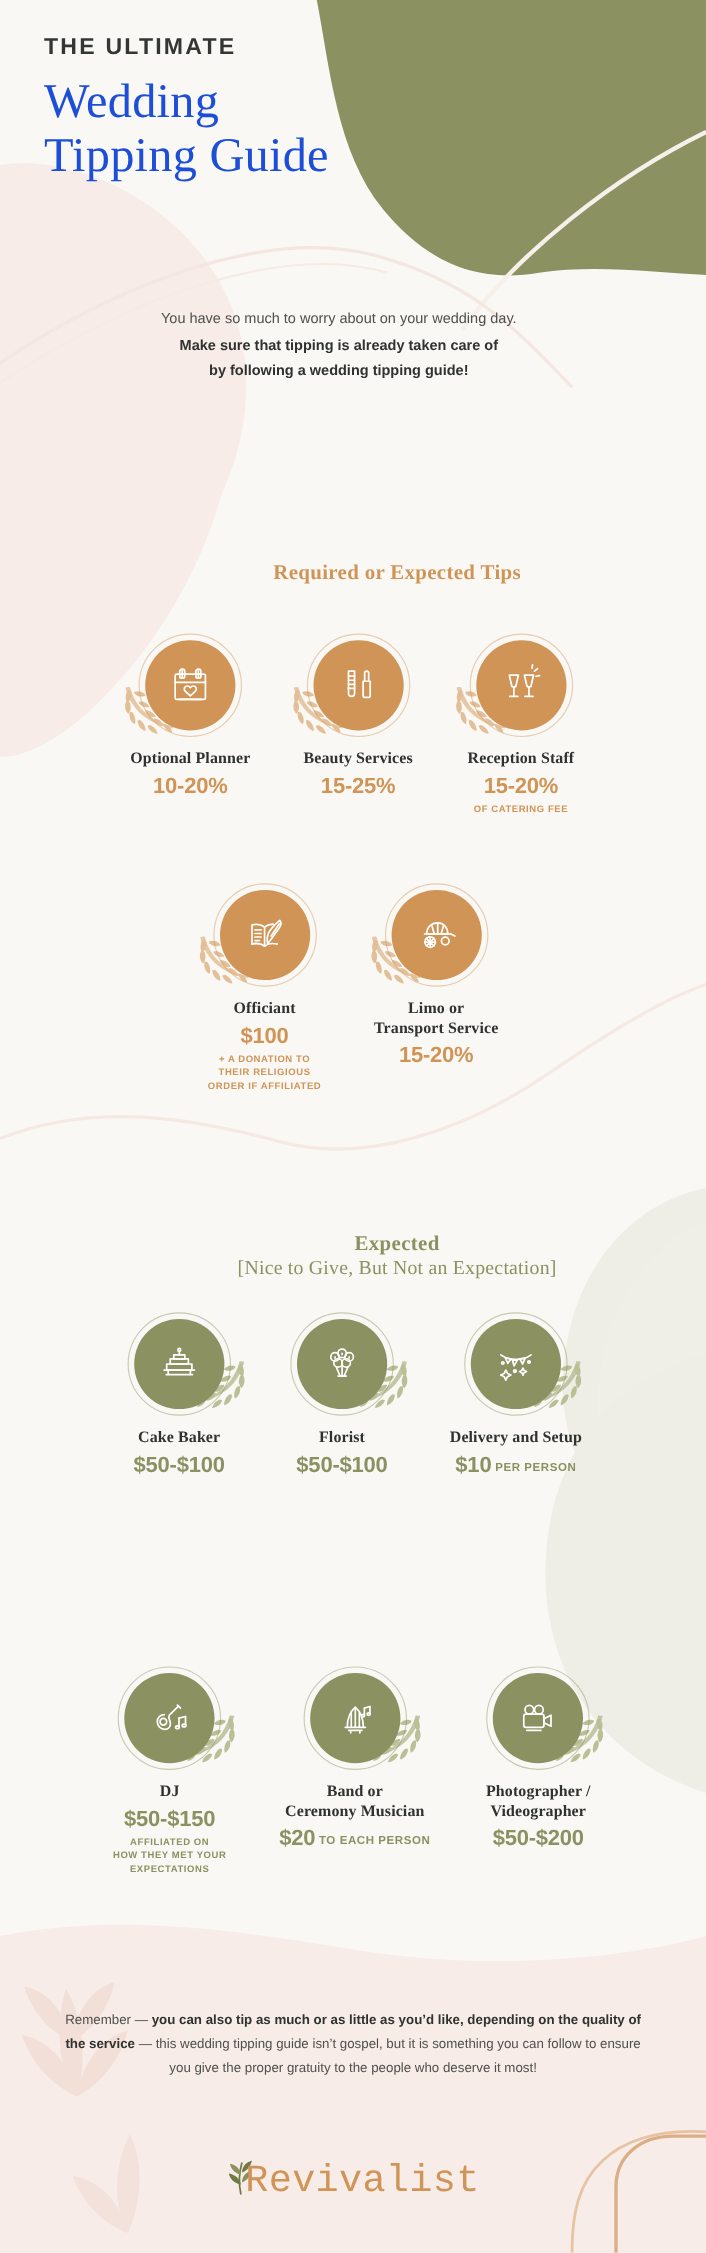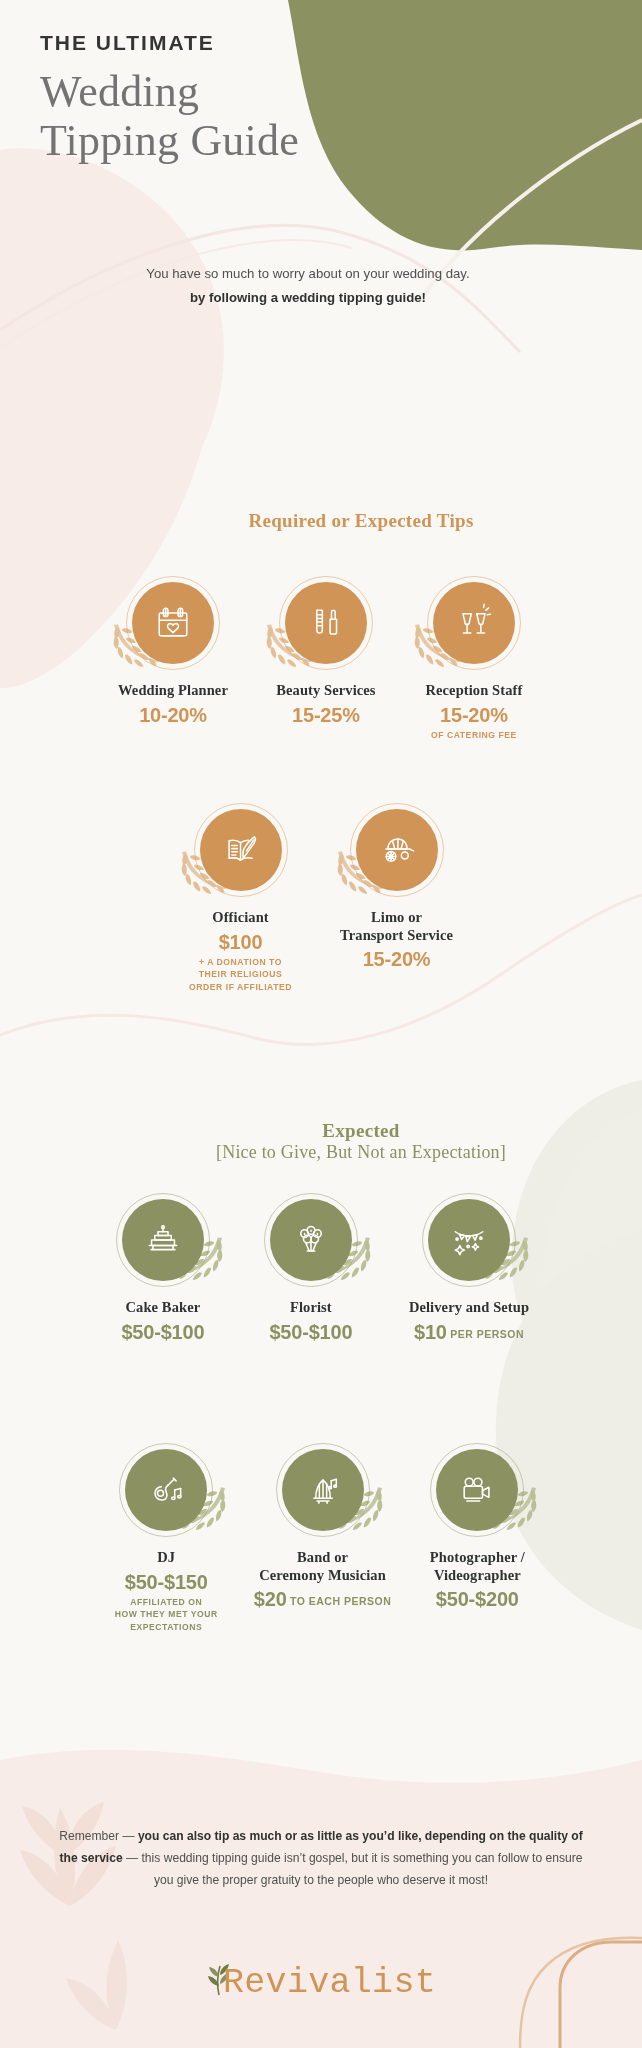--- a/index.html
+++ b/index.html
@@ -17,27 +17,27 @@
   .bg svg { position:absolute; top:0; left:0; }
 
   
   .header { position:absolute; left:40px; top:30px; width:400px; }
   .kicker {
     font-size:21px; font-weight:bold; letter-spacing:2.0px;
     color:#333633; line-height:1.2;
   }
   .bigtitle {
     font-family:"Liberation Serif", serif;
-    font-size:44px; color:#737373; line-height:1.12; margin-top:12px;
+    font-size:44px; color:#1d4ed8; line-height:1.12; margin-top:12px;
     letter-spacing:0.2px;
   }
 
   
   .intro {
-    position:absolute; left:0; top:262px; width:616px; text-align:center;
+    position:absolute; left:0; top:278px; width:616px; text-align:center;
     font-size:13.2px; line-height:1.78; color:#4e504d;
   }
   .intro b { color:#2f322f; }
 
   
   .sec-head {
     position:absolute; left:0; width:642px; text-align:center;
     font-family:"Liberation Serif", serif;
     margin-left:40px;
   }
@@ -167,20 +167,21 @@
   <div class="header">
     <div class="kicker">THE ULTIMATE</div>
     <div class="bigtitle">
       <div>Wedding</div>
       <div>Tipping Guide</div>
     </div>
   </div>
 
   <div class="intro">
     <div>You have so much to worry about on your wedding day.</div>
+    <div><b>Make sure that tipping is already taken care of</b></div>
     <div><b>by following a wedding tipping guide!</b></div>
   </div>
 
   <div class="sec-head sec-tan" style="top:510px">
     <div class="main">Required or Expected Tips</div>
   </div>
 
   <div class="grid" id="req-row1" style="top:573px; gap:48px;">
       <div class="card">
         <div class="badge">
@@ -208,21 +209,21 @@
      <path d="M9 21 H39" stroke="#fff" stroke-width="1.7" fill="none" stroke-linecap="round" stroke-linejoin="round"></path>
      <path d="M16 9 v8 M32 9 v8" stroke="#fff" stroke-width="1.7" fill="none" stroke-linecap="round" stroke-linejoin="round"></path>
      <rect x="13.5" y="8" width="5" height="9" rx="2.3" stroke="#fff" stroke-width="1.7" fill="none" stroke-linecap="round" stroke-linejoin="round"></rect>
      <rect x="29.5" y="8" width="5" height="9" rx="2.3" stroke="#fff" stroke-width="1.7" fill="none" stroke-linecap="round" stroke-linejoin="round"></rect>
      <path d="M24 34.5 l-5-4.6 c-2-1.9-.7-5.2 2-5.2 1.3 0 2.3.7 3 1.7 .7-1 1.7-1.7 3-1.7 2.7 0 4 3.3 2 5.2 Z" stroke="#fff" stroke-width="1.7" fill="none" stroke-linecap="round" stroke-linejoin="round"></path>
      <path d="M13 38 H35" stroke="#fff" stroke-width="1.7" fill="none" stroke-linecap="round" stroke-linejoin="round"></path>
             </svg>
           </div>
         </div>
         <div class="ttl">
-          <div>Wedding Planner</div>
+          <div>Optional Planner</div>
         </div>
         <div class="amt tan"><span>10-20%</span></div>
       </div>
       <div class="card">
         <div class="badge">
           <svg class="laurel laurel-left" viewBox="0 0 54 54">
     <g fill="#e3bf98">
       <path d="M49 47 C38 46 26 41 17 32 C11 26 7 18 5 10 C6.5 9.5 8 9.3 9.2 9.6
                C11 17 15 25 21 31 C29 39 39 44 49 45.4 Z" opacity="0.85"></path>
       <path d="M8 12 C5 15 4.4 20 6.6 23.8 C9.8 22 11.4 17.6 10.2 13.4 Z"></path>
@@ -492,21 +493,21 @@
             </svg>
           </div>
         </div>
         <div class="ttl">
           <div>Delivery and Setup</div>
         </div>
         <div class="amt green"><span>$10</span><span class="unit"> PER PERSON</span></div>
       </div>
     </div>
 
-  <div class="grid" id="opt-row2" style="top:1440px; gap:36px;">
+  <div class="grid" id="opt-row2" style="top:1512px; gap:48px;">
       <div class="card">
         <div class="badge">
           <svg class="laurel laurel-right" viewBox="0 0 54 54">
     <g transform="scale(-1,1) translate(-54,0)" fill="#b9c096">
       <path d="M49 47 C38 46 26 41 17 32 C11 26 7 18 5 10 C6.5 9.5 8 9.3 9.2 9.6
                C11 17 15 25 21 31 C29 39 39 44 49 45.4 Z" opacity="0.85"></path>
       <path d="M8 12 C5 15 4.4 20 6.6 23.8 C9.8 22 11.4 17.6 10.2 13.4 Z"></path>
       <path d="M6 22 C3.8 26 4.4 31 7.6 34 C10 31.4 10.6 26.6 8.6 23 Z"></path>
       <path d="M9 32 C7.8 36.6 9.6 41.2 13.4 43.4 C14.8 40.2 14 35.4 11.2 32.4 Z"></path>
       <path d="M16 40 C16.2 44.6 19 48.4 23.2 49.6 C23.6 46.2 21.6 41.8 18.2 39.6 Z"></path>

